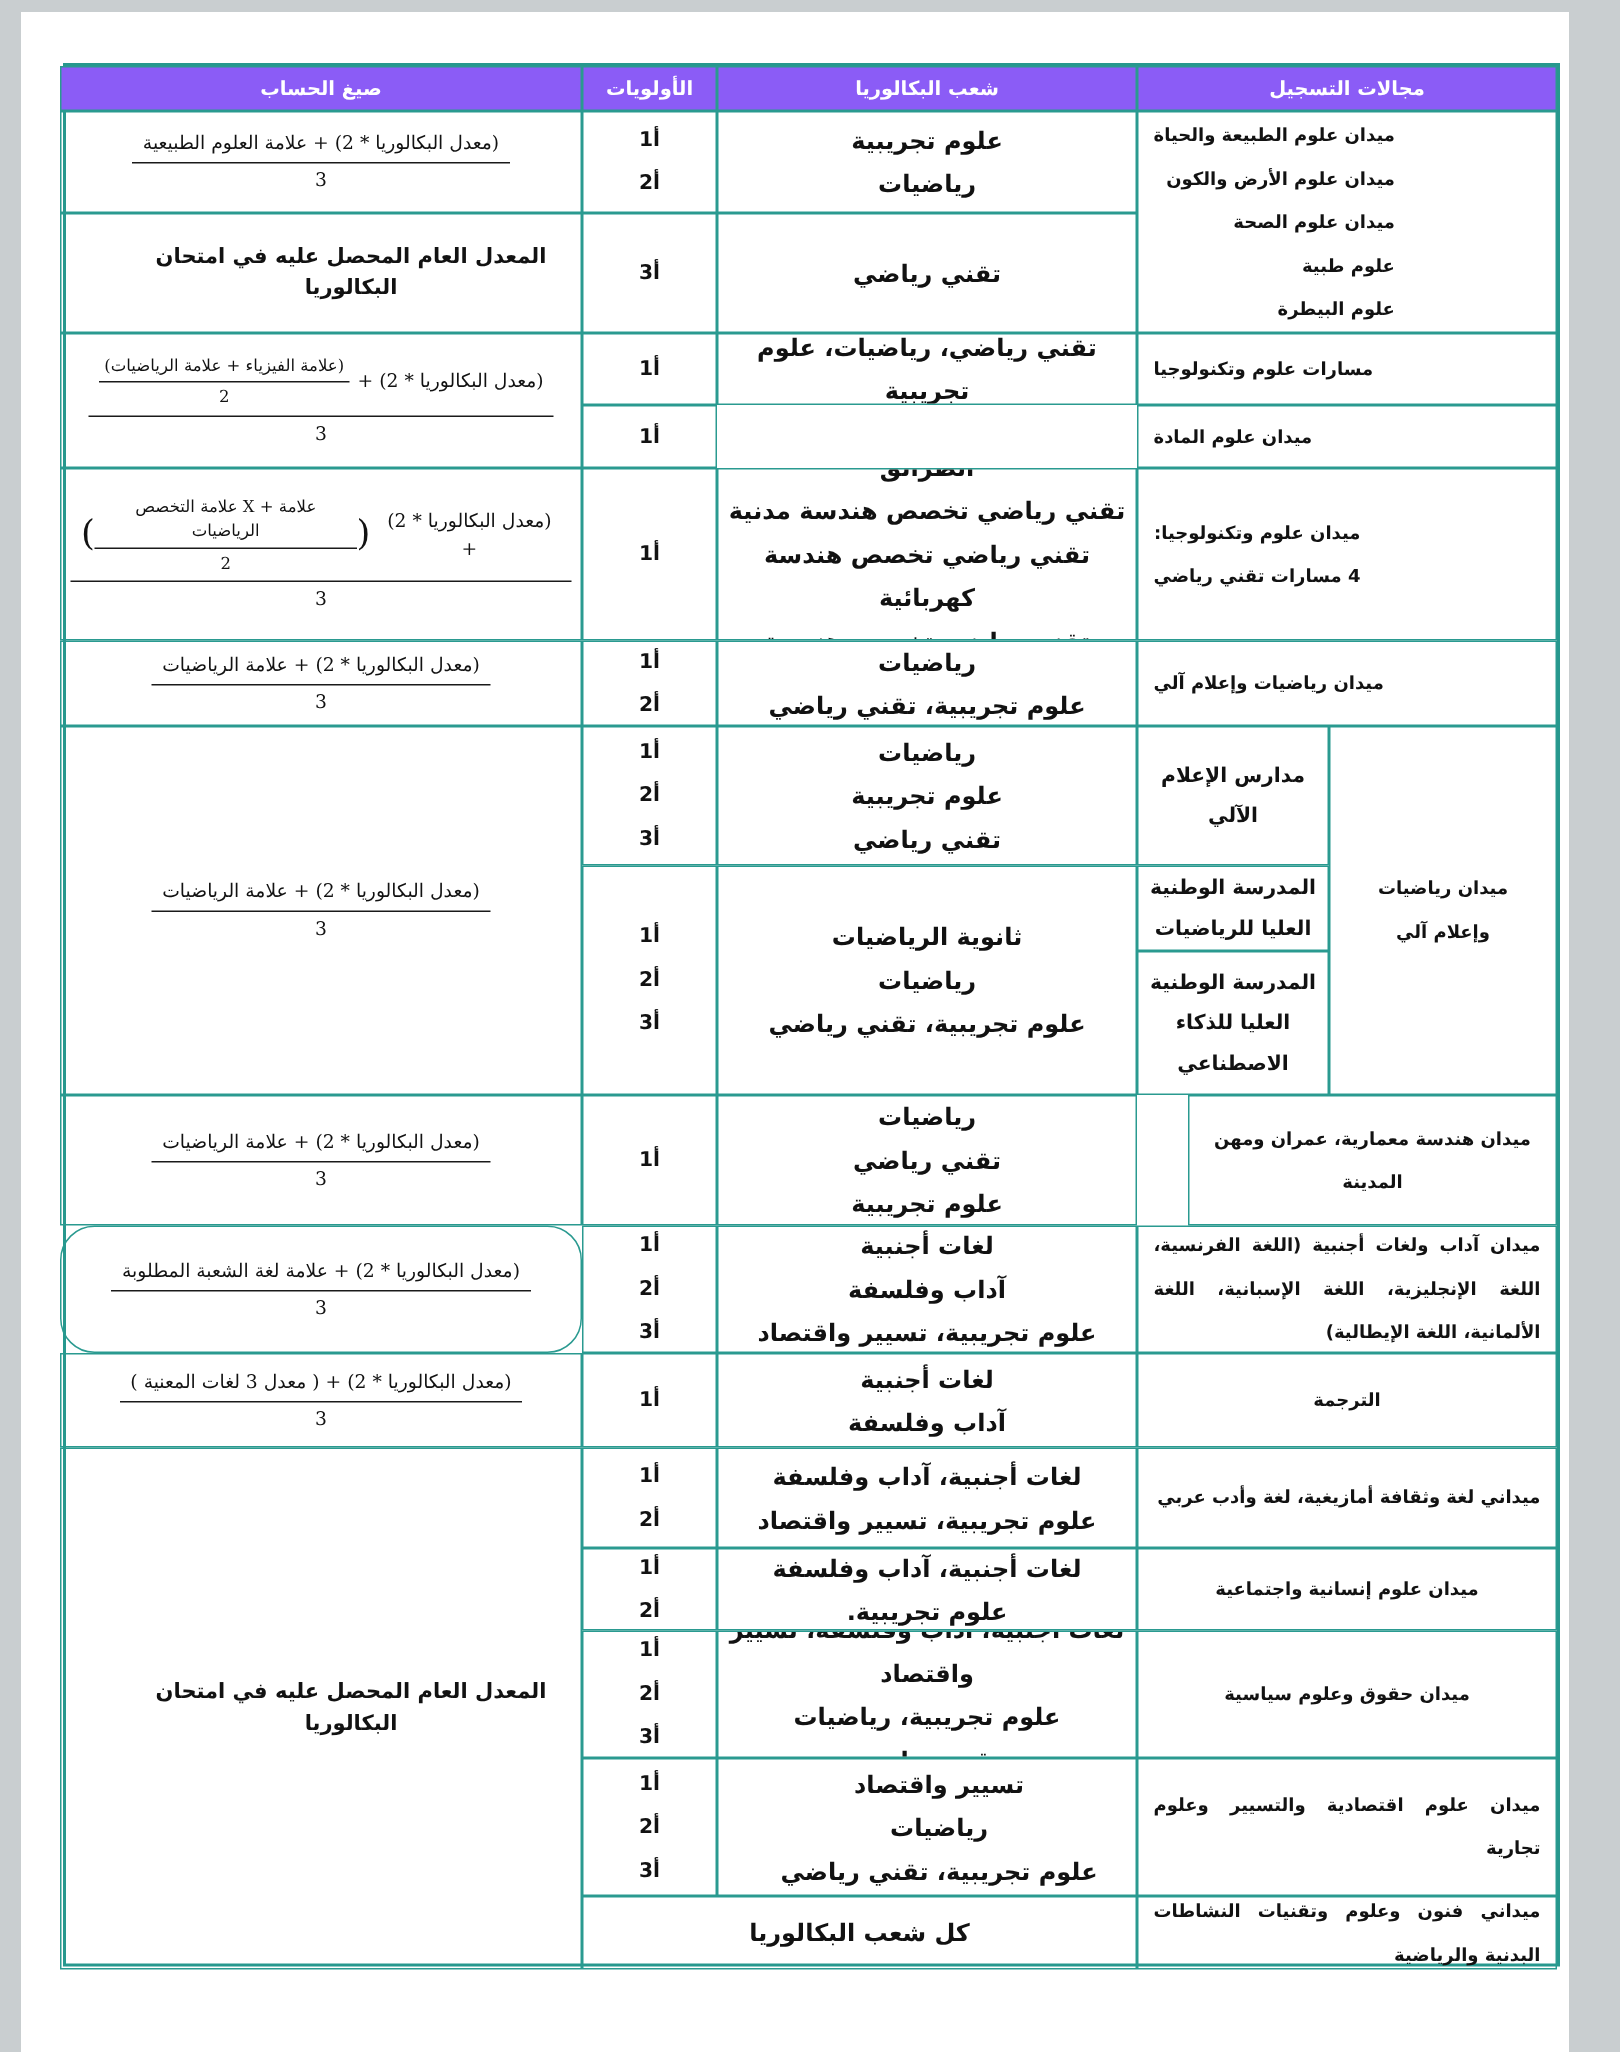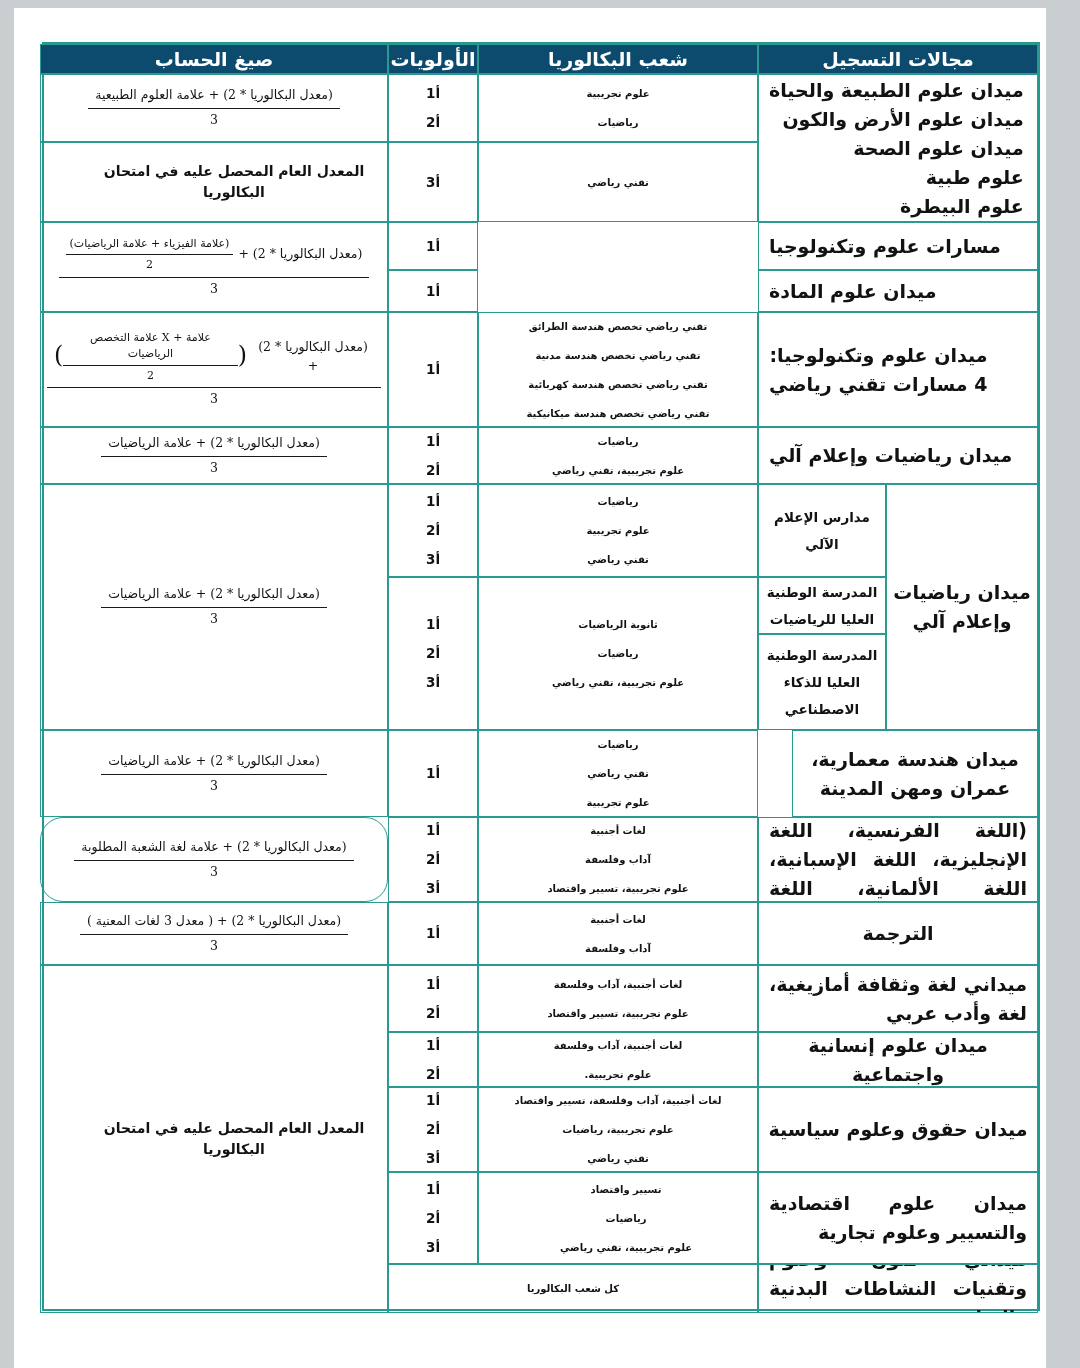--- a/index.html
+++ b/index.html
@@ -33,29 +33,29 @@
     justify-content:center;
     align-items:center;
     text-align:center;
     font-size:14px;
     font-weight:700;
     line-height:29px;
     padding:2px 6px;
     overflow:hidden;
   }
   .hdr {
-    background:#0c4a6e;
+    background:#8b5cf6;
     color:#ffffff;
-    font-size:19px;
+    font-size:13px;
     letter-spacing:.2px;
   }
   .al-r { align-items:flex-end; text-align:right; padding-left:10px; padding-right:12px; }
   .al-j { align-items:stretch; text-align:justify; text-align-last:auto; padding:2px 10px; }
-  .fields { font-size:19px; }
-  .streams { font-size:10px; }
+  .fields { font-size:12px; }
+  .streams { font-size:16px; }
   .prio { font-size:13.5px; }
   .formula {
     font-family:"DejaVu Serif","DejaVu Sans", serif;
     font-weight:400;
     font-size:12.5px;
     line-height:1.5;
   }
   .formula.boldtxt { font-family:"DejaVu Sans", sans-serif; font-weight:700; font-size:14px;padding-left:46px; }
   .fx { display:flex; direction:rtl; justify-content:center; align-items:center; gap:3px; }
   .frac { display:inline-flex; flex-direction:column; align-items:center; }
@@ -110,20 +110,23 @@
     <div class="cell prio" style="grid-column:4/5;grid-row:3;">
         <span>أ3</span>
       </div>
     <div class="cell formula boldtxt" style="grid-column:5/6;grid-row:3;">
         <span>المعدل العام المحصل عليه في امتحان البكالوريا</span>
       </div>
 
     <div class="cell fields al-r" style="grid-column:1/3;grid-row:4;">
         <span>مسارات علوم وتكنولوجيا</span>
       </div>
+    <div class="cell streams" style="grid-column:3/4;grid-row:4;">
+        <span>تقني رياضي، رياضيات، علوم تجريبية</span>
+      </div>
     <div class="cell prio" style="grid-column:4/5;grid-row:4;">
         <span>أ1</span>
       </div>
     <div class="cell formula" style="grid-column:5/6;grid-row:4/6;">
       <div class="fx">
         <span class="frac">
           <span class="num comp">
             <span>(معدل البكالوريا * 2) +</span>
             <span class="frac inner">
                 <span class="num">(علامة الفيزياء + علامة الرياضيات)</span>

